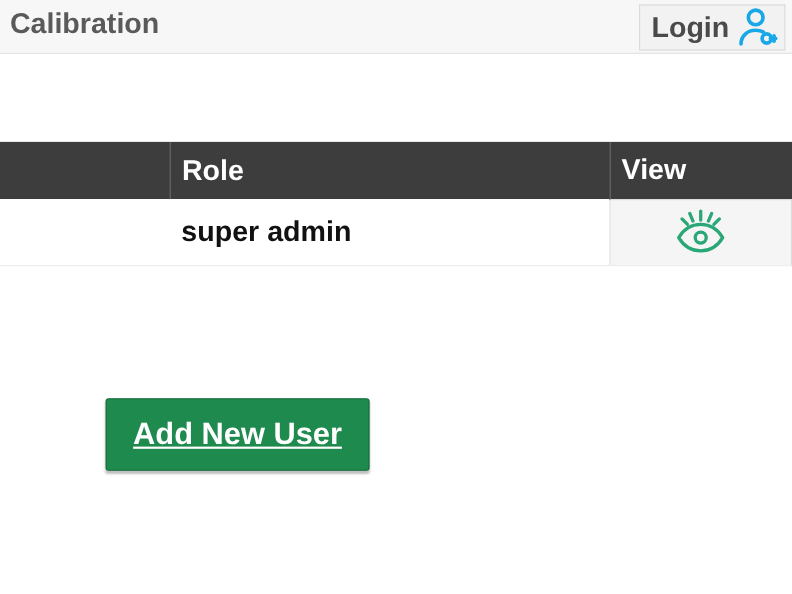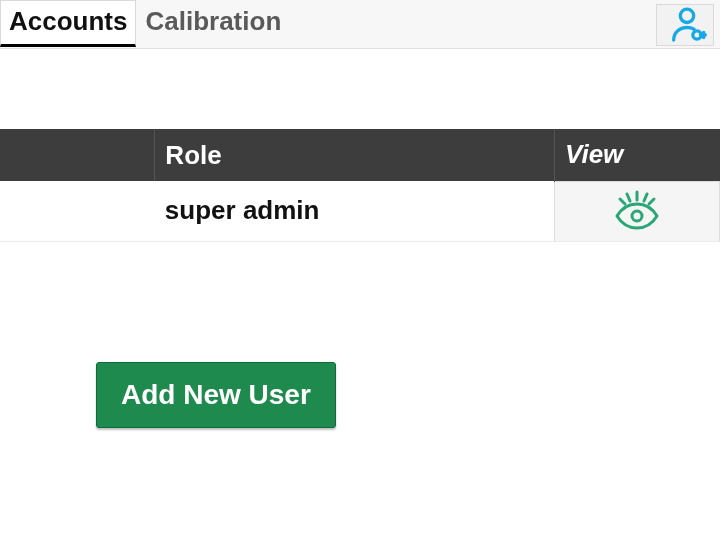--- a/index.html
+++ b/index.html
@@ -75,21 +75,21 @@
     box-sizing: border-box;
   }
   .th {
     border-right: 1px solid #555;
     height: 52px;
     margin-top: 44px;
   }
   .th:last-child { border-right: none; }
   .col-id   { width: 155px; }
   .col-role { width: 400px; }
-  .col-view { width: 165px; font-style: italic; }
+  .col-view { width: 165px; }
 
   .tbody-row .td {
     background: #fff;
     color: #111;
     border-bottom: 1px solid #ececec;
     height: 60px;
     vertical-align: middle;
     margin-top: 20px;
   }
   .view-cell {
@@ -113,34 +113,35 @@
     display: inline-block;
     padding: 16px 24px;
     font-size: 28px;
     font-weight: 700;
     color: #fff;
     background: #1f8a4d;
     border: 1px solid #0e6b38;
     border-radius: 3px;
     cursor: pointer;
     box-shadow: 0 2px 2px rgba(0,0,0,0.25);
+    text-decoration: underline;
   }
 </style>
 </head>
 <body>
 
 
 
 <div class="topbar">
   <div class="tabs">
-    <div class="tab active">Accounts</div>
     <div class="tab inactive">Calibration</div>
   </div>
   <div class="spacer"></div>
   <div class="login-btn">
+    <span>Login</span>
     <span class="login-icon">
       <svg width="40" height="40" viewBox="0 0 48 48" fill="none" stroke="#18a8e8" stroke-width="4" stroke-linecap="round" stroke-linejoin="round">
         <circle cx="24" cy="13" r="8"></circle>
         <path d="M8 42c0-9 7-15 16-15 3 0 6 .7 8.5 2"></path>
         <circle cx="36" cy="36" r="5"></circle>
         <path d="M40 36h6"></path>
         <path d="M44 33v6"></path>
       </svg>
     </span>
   </div>

